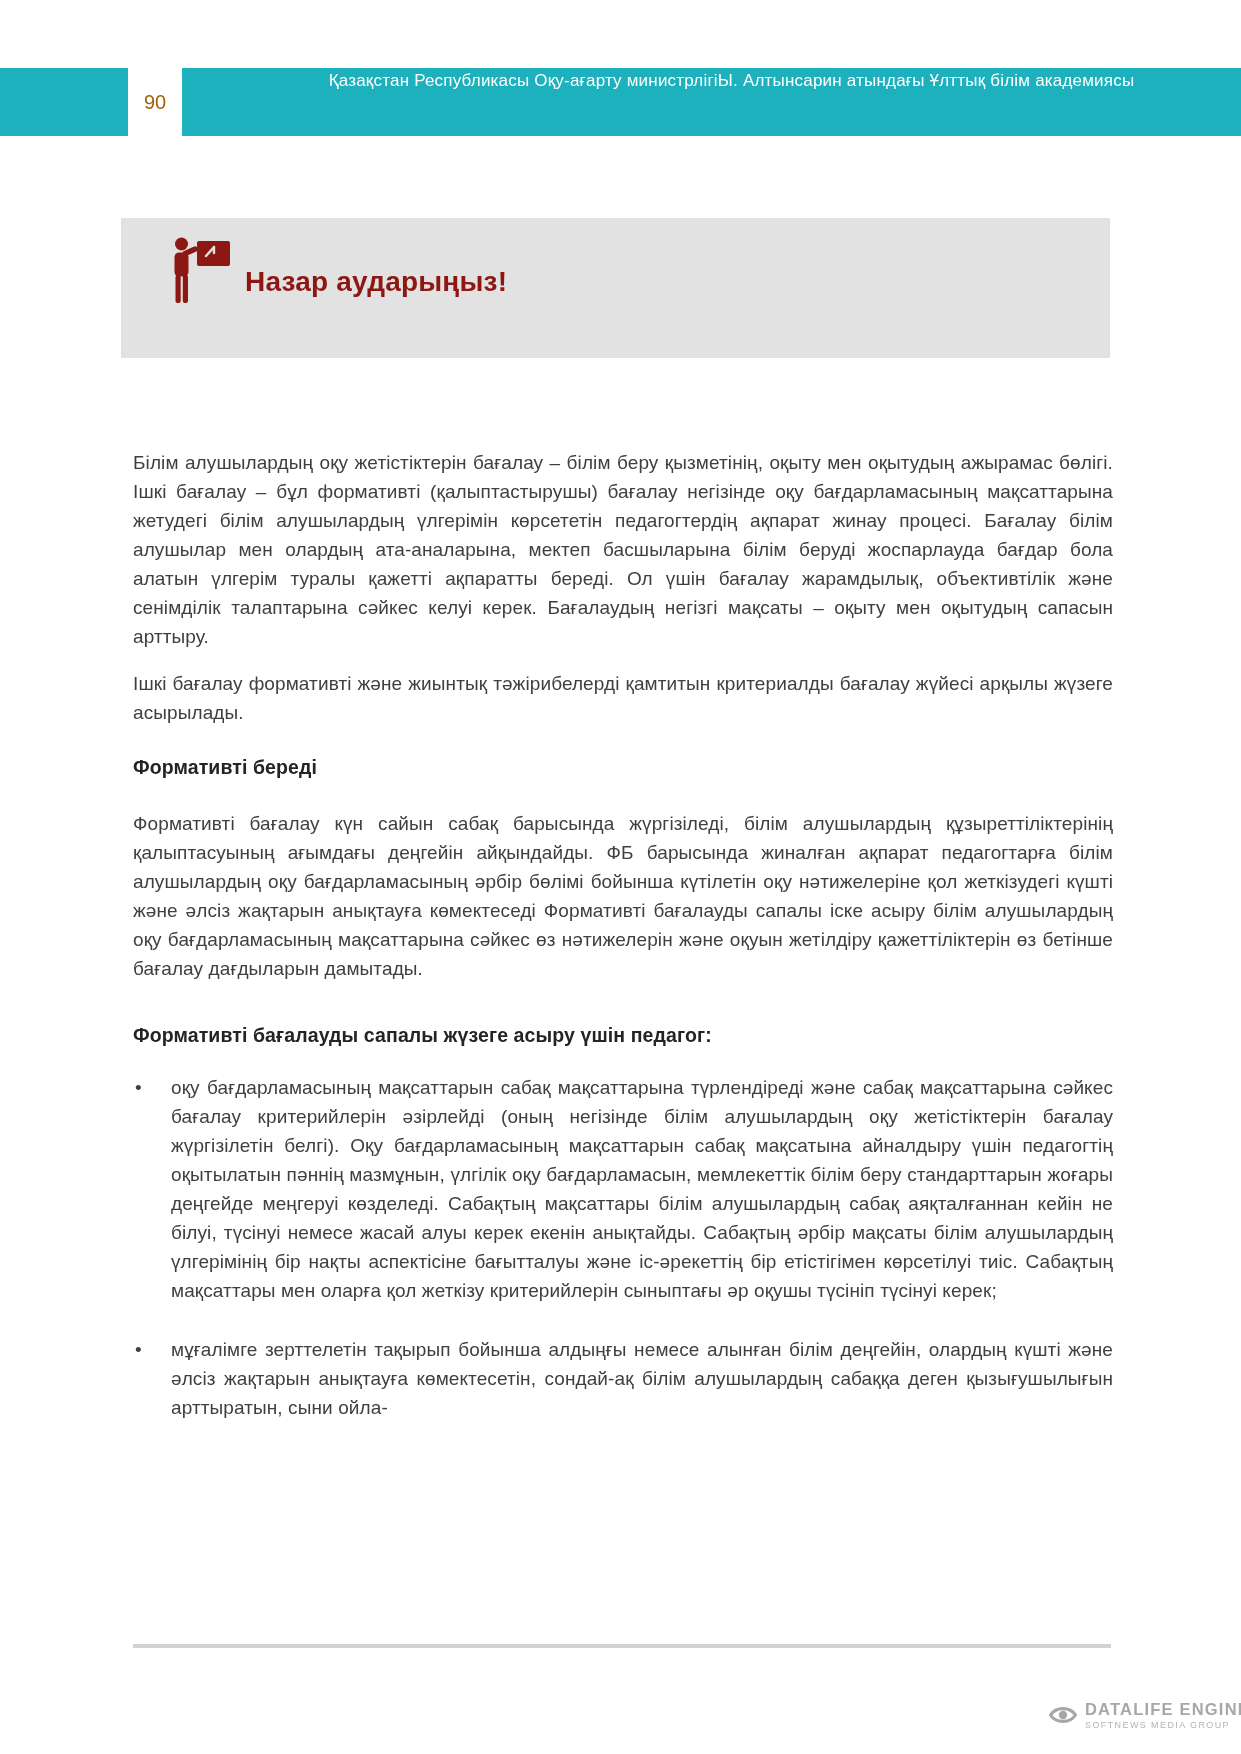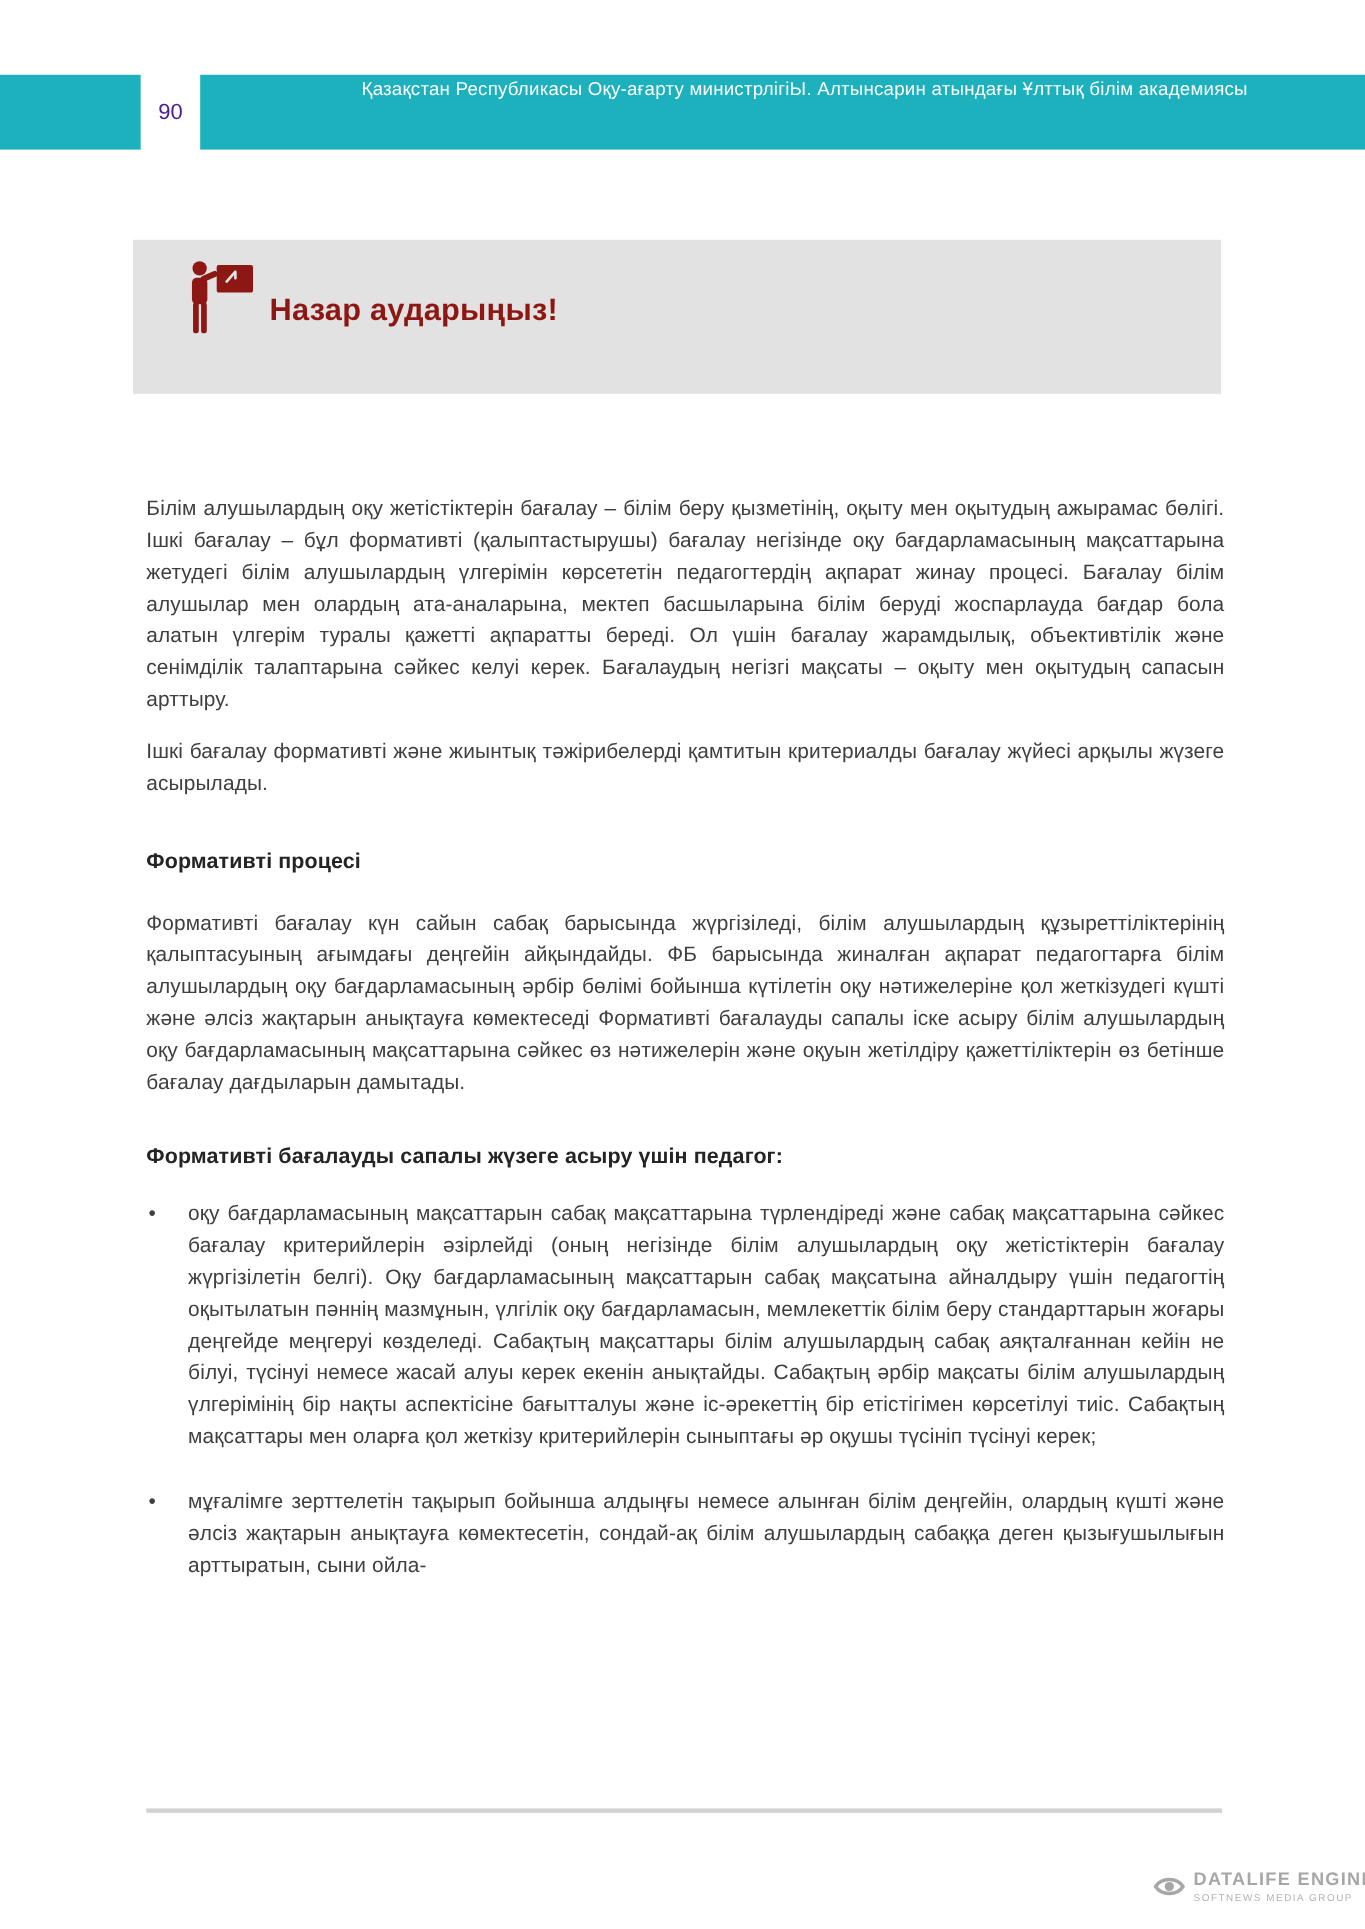--- a/index.html
+++ b/index.html
@@ -15,21 +15,21 @@
   body{
     width:1241px;height:1754px;position:relative;overflow:hidden;
     font-family:"Liberation Sans",sans-serif;color:var(--body-text);
   }
   
   .topbar{position:absolute;top:68px;left:0;width:1241px;height:68px;}
   .bar-left{position:absolute;left:0;top:0;width:128px;height:68px;background:var(--accent-teal);}
   .page-num{
     position:absolute;left:128px;top:0;width:54px;height:68px;background:#ffffff;
     display:flex;align-items:center;justify-content:center;
-    font-size:20px;color:#4c1d95;font-family:"Liberation Sans",sans-serif;
+    font-size:20px;color:#a16207;font-family:"Liberation Sans",sans-serif;
   }
   .bar-main{
     position:absolute;left:182px;top:0;width:1059px;height:68px;background:var(--accent-teal);
     color:#ffffff;display:flex;flex-direction:row;justify-content:center;
     padding-left:40px;font-size:17px;line-height:26px;letter-spacing:.2px;
   }
   
   .callout{
     position:absolute;left:121px;top:218px;width:989px;height:140px;
     background:var(--callout-bg);
@@ -43,21 +43,21 @@
     position:absolute;left:25px;top:104px;
     font-size:19.5px;color:#3c3c3e;letter-spacing:.1px;
   }
   
   .content{
     position:absolute;left:133px;top:448px;width:980px;
     font-size:19px;line-height:29px;letter-spacing:.1px;
     text-align:justify;text-align-last:left;color:var(--body-text);
   }
   .content p.para1{margin-bottom:18px;}
-  .content p.para2{margin-bottom:44px;}
+  .content p.para2{margin-bottom:28px;}
   .content h2{
     font-size:19.5px;line-height:24px;color:var(--heading-text);
     font-weight:bold;text-align:left;letter-spacing:.1px;
   }
   .content h2.h-formative{margin-bottom:30px;}
   .content p.para3{margin-bottom:40px;}
   .content h2.h-teacher{margin-bottom:26px;}
   ul.bullets{list-style:none;}
   ul.bullets li{
     position:relative;padding-left:38px;margin-bottom:30px;
@@ -106,21 +106,21 @@
         <rect x="13.8" y="39" width="5.2" height="28" rx="2"></rect>
       </g>
       <path d="M37 20 L45 11 M45 11 L45 17" stroke="#e3e2e2" stroke-width="2.4" fill="none" stroke-linecap="round"></path>
     </svg>
     <div class="callout-title">Назар аударыңыз!</div>
   </section>
 
   <main class="content">
     <p class="para1">Білім алушылардың оқу жетістіктерін бағалау – білім беру қызметінің, оқыту мен оқытудың ажырамас бөлігі. Ішкі бағалау – бұл формативті (қалыптастырушы) бағалау негізінде оқу бағдарламасының мақсаттарына жетудегі білім алушылардың үлгерімін көрсететін педагогтердің ақпарат жинау процесі. Бағалау білім алушылар мен олардың ата-аналарына, мектеп басшыларына білім беруді жоспарлауда бағдар бола алатын үлгерім туралы қажетті ақпаратты береді. Ол үшін бағалау жарамдылық, объективтілік және сенімділік талаптарына сәйкес келуі керек. Бағалаудың негізгі мақсаты – оқыту мен оқытудың сапасын арттыру.</p>
     <p class="para2">Ішкі бағалау формативті және жиынтық тәжірибелерді қамтитын критериалды бағалау жүйесі арқылы жүзеге асырылады.</p>
-    <h2 class="h-formative">Формативті процесі</h2>
+    <h2 class="h-formative">Формативті береді</h2>
     <p class="para3">Формативті бағалау күн сайын сабақ барысында жүргізіледі, білім алушылардың құзыреттіліктерінің қалыптасуының ағымдағы деңгейін айқындайды. ФБ барысында жиналған ақпарат педагогтарға білім алушылардың оқу бағдарламасының әрбір бөлімі бойынша күтілетін оқу нәтижелеріне қол жеткізудегі күшті және әлсіз жақтарын анықтауға көмектеседі Формативті бағалауды сапалы іске асыру білім алушылардың оқу бағдарламасының мақсаттарына сәйкес өз нәтижелерін және оқуын жетілдіру қажеттіліктерін өз бетінше бағалау дағдыларын дамытады.</p>
     <h2 class="h-teacher">Формативті бағалауды сапалы жүзеге асыру үшін педагог:</h2>
     <ul class="bullets">
       <li>
         <span class="marker">•</span>
         <span>оқу бағдарламасының мақсаттарын сабақ мақсаттарына түрлендіреді және сабақ мақсаттарына сәйкес бағалау критерийлерін әзірлейді (оның негізінде білім алушылардың оқу жетістіктерін бағалау жүргізілетін белгі). Оқу бағдарламасының мақсаттарын сабақ мақсатына айналдыру үшін педагогтің оқытылатын пәннің мазмұнын, үлгілік оқу бағдарламасын, мемлекеттік білім беру стандарттарын жоғары деңгейде меңгеруі көзделеді. Сабақтың мақсаттары білім алушылардың сабақ аяқталғаннан кейін не білуі, түсінуі немесе жасай алуы керек екенін анықтайды. Сабақтың әрбір мақсаты білім алушылардың үлгерімінің бір нақты аспектісіне бағытталуы және іс-әрекеттің бір етістігімен көрсетілуі тиіс. Сабақтың мақсаттары мен оларға қол жеткізу критерийлерін сыныптағы әр оқушы түсініп түсінуі керек;</span>
       </li>
       <li>
         <span class="marker">•</span>
         <span>мұғалімге зерттелетін тақырып бойынша алдыңғы немесе алынған білім деңгейін, олардың күшті және әлсіз жақтарын анықтауға көмектесетін, сондай-ақ білім алушылардың сабаққа деген қызығушылығын арттыратын, сыни ойла-</span>

